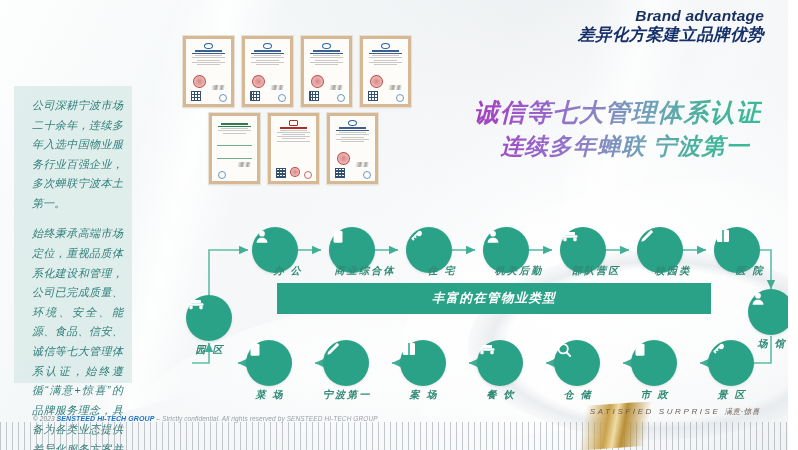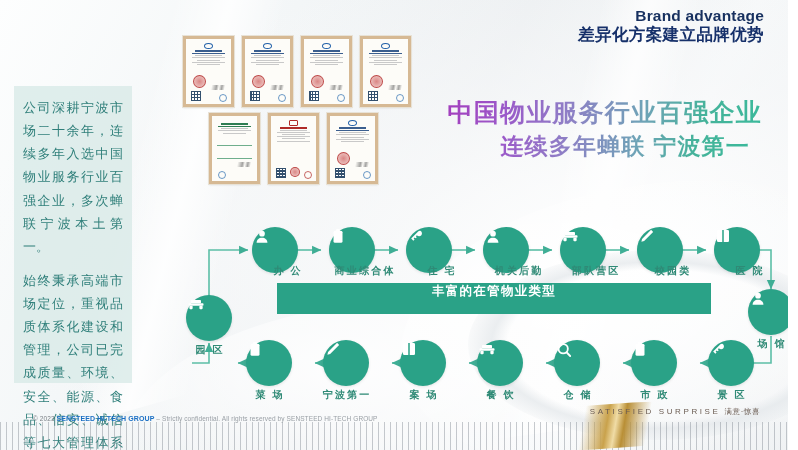--- a/index.html
+++ b/index.html
@@ -8,20 +8,21 @@
     overflow: hidden;
     font-family: "Liberation Sans", "DejaVu Sans", sans-serif;
   }
   #slide {
     position: relative;
     width: 788px; height: 450px;
     background:
       radial-gradient(ellipse 900px 420px at 78% 58%, rgba(255,255,255,0.95) 0%, rgba(248,249,250,0.55) 45%, rgba(235,238,240,0) 72%),
       linear-gradient(118deg, #fdfefe 0%, #f4f7f8 26%, #eceff1 52%, #f6f8f9 74%, #e8ecee 100%);
     overflow: hidden;
+    font-style: italic;
   }
 
   
   .swoosh { position: absolute; pointer-events: none; }
   .sw1 {
     left: -180px; top: -140px; width: 760px; height: 520px;
     background: linear-gradient(120deg, rgba(255,255,255,0) 44%, rgba(255,255,255,0.85) 50%, rgba(255,255,255,0) 56%);
     transform: rotate(-16deg);
   }
   .sw2 {
@@ -72,22 +73,22 @@
   .headline .line2 { font-size: 23px; letter-spacing: 1.2px; line-height: 1.45; margin-right: 12px; }
 
   
   .textpanel {
     position: absolute; left: 14px; top: 86px;
     width: 118px; height: 297px;
     background: rgba(217,234,232,0.82);
     padding: 10px 9px 8px 9px;
   }
   .textpanel p {
-    font-size: 13px; line-height: 1.78; color: #2f7f7a;
-    letter-spacing: .1px; text-align: justify;
+    font-size: 11px; line-height: 1.78; color: #2f7f7a;
+    letter-spacing: .1px; text-align: justify; margin-left: 9px;
   }
   .textpanel p + p { margin-top: 11px; }
 
   
   .certs { position: absolute; left: 183px; top: 36px; width: 240px; height: 155px; }
   .cert-row { display: flex; gap: 8px; }
   .cert-row.r2 { margin-top: 6px; margin-left: 26px; }
   .cert {
     width: 51px; height: 71px;
     background: #fdfcf8;
@@ -152,21 +153,21 @@
     color: #2f8a76; letter-spacing: 2.2px; text-indent: 2.2px;
   }
   .node.top .lbl { top: 37px; margin-left: 12px; }
   .node.bot .lbl { top: 48px; }
   .node.side .lbl { top: 48px; }
 
   .banner {
     position: absolute; left: 277px; top: 283px;
     width: 434px; height: 31px;
     background: #2aa287;
-    display: flex; align-items: flex-start; justify-content: center;
+    display: flex; align-items: center; justify-content: center;
   }
   .banner span {
     color: #ffffff; font-size: 12.5px; font-weight: bold; letter-spacing: 1.3px;
   }
 
   
   .footer-stripes {
     position: absolute; left: 0; bottom: 0; width: 798px; height: 28px;
     background: repeating-linear-gradient(90deg,
       rgba(120,128,138,0.55) 0 1px, rgba(255,255,255,0) 1px 6px);
@@ -202,21 +203,21 @@
   <div class="swoosh sw3"></div>
   <div class="swoosh sw4"></div>
   <div class="swoosh sw5"></div>
 
   <div class="header">
     <div class="en">Brand advantage</div>
     <div class="cn">差异化方案建立品牌优势</div>
   </div>
 
   <div class="headline">
-    <div class="line1">中国物业服务行业百强企业</div>
+    <div class="line1">诚信等七大管理体系认证</div>
     <div class="line2">连续多年蝉联  宁波第一</div>
   </div>
 
   <div class="textpanel">
     <p>公司深耕宁波市场二十余年，连续多年入选中国物业服务行业百强企业，多次蝉联宁波本土第一。</p>
     <p>始终秉承高端市场定位，重视品质体系化建设和管理，公司已完成质量、环境、安全、能源、食品、信安、诚信等七大管理体系认证，始终遵循“满意+惊喜”的品牌服务理念，具备为各类业态提供差异化服务方案并打造标杆项目的能力。</p>
   </div>
 
   <div class="certs">
     <div class="cert-row r1">

